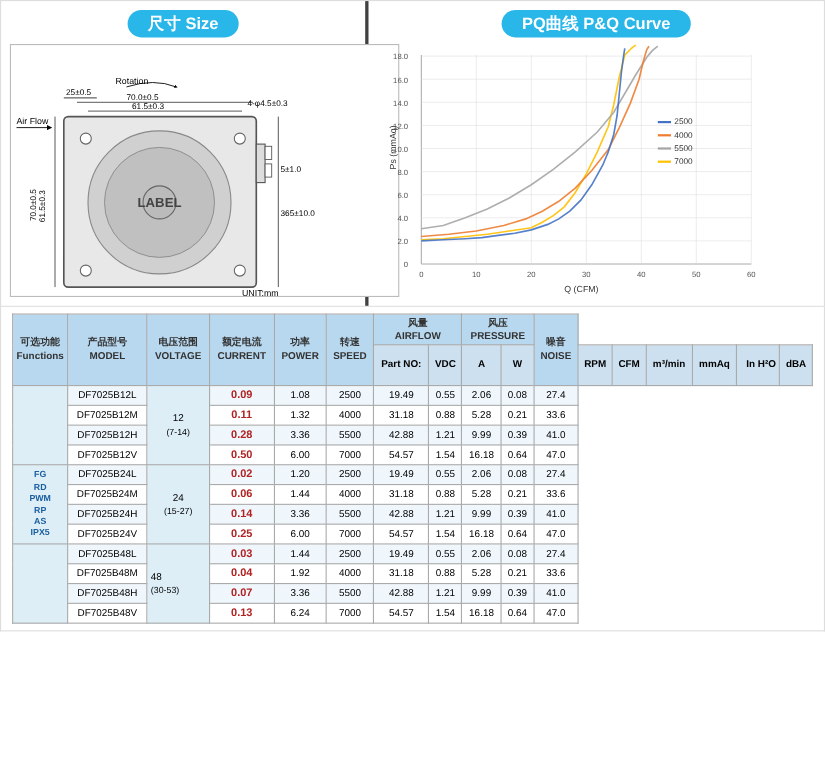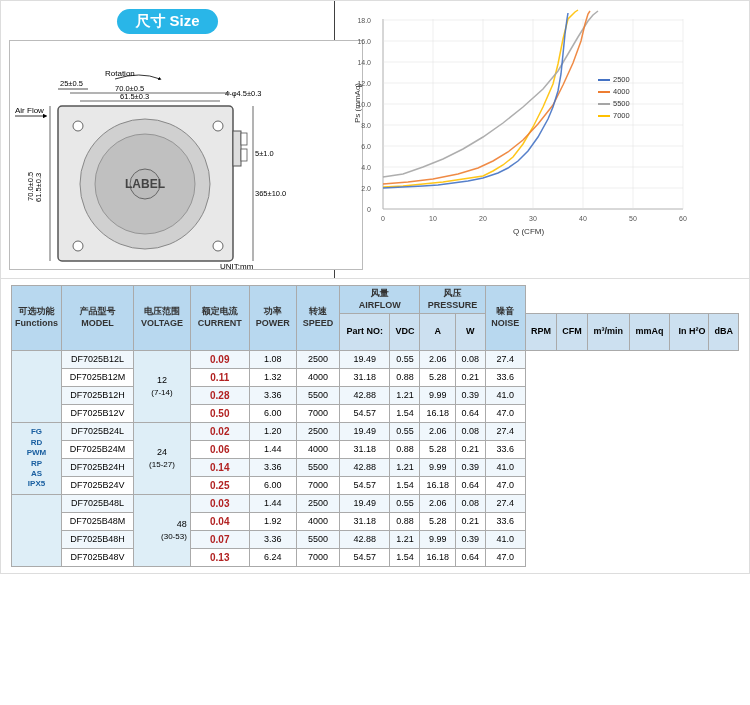--- a/index.html
+++ b/index.html
@@ -16,21 +16,21 @@
     table.param-table tr:nth-child(even) { background: #f7fbff; }
     table.param-table tr:nth-child(odd) { background: #fff; }
   </style>
 </head>
 <body>
 
 <div class="page">
 
   <div style="display:flex; width:100%; border:1px solid #ddd; background:#fff;">
 
-    <div style="width:334px; padding:8px; border-right:1px solid #404040;">
+    <div style="width:334px; padding:8px; border-right:3px solid #404040;">
       <div class="section-title">
         <span class="title-box">尺寸 Size</span>
       </div>
 
       <div style="position:relative; width:354px; height:230px; border:1px solid #bbb; background:#fff; overflow:hidden;">
         <svg width="354" height="230" viewBox="0 0 354 230">
 
           <text x="5" y="72" font-size="8" fill="#000">Air Flow</text>
           <line x1="5" y1="75" x2="35" y2="75" stroke="#000" stroke-width="0.8" marker-end="url(#arrow)"></line>
 
@@ -82,20 +82,23 @@
             </marker>
             <marker id="arrowsm" markerWidth="4" markerHeight="4" refX="2" refY="2" orient="auto">
               <path d="M0,0 L0,4 L4,2 z" fill="#000"></path>
             </marker>
           </defs>
         </svg>
       </div>
     </div>
 
     <div style="flex:1; padding:8px;">
+      <div class="section-title">
+        <span class="title-box">PQ曲线 P&amp;Q Curve</span>
+      </div>
       <div style="position:relative; width:100%; height:230px;">
         <svg width="360" height="230" viewBox="0 0 360 230">
 
           <text x="8" y="115" font-size="8" fill="#333" transform="rotate(-90,12,110)">Ps (mmAq)</text>
 
           <text x="170" y="225" font-size="8" fill="#333">Q (CFM)</text>
 
           <line x1="40" y1="10" x2="40" y2="200" stroke="#999" stroke-width="0.8"></line>
 
           <line x1="40" y1="200" x2="340" y2="200" stroke="#999" stroke-width="0.8"></line>
@@ -287,21 +290,21 @@
             <td style="border: 1px solid rgb(170, 170, 170); padding: 2px 3px; text-align: center; font-size: 9px;">7000</td>
             <td style="border: 1px solid rgb(170, 170, 170); padding: 2px 3px; text-align: center; font-size: 9px;">54.57</td>
             <td style="border: 1px solid rgb(170, 170, 170); padding: 2px 3px; text-align: center; font-size: 9px;">1.54</td>
             <td style="border: 1px solid rgb(170, 170, 170); padding: 2px 3px; text-align: center; font-size: 9px;">16.18</td>
             <td style="border: 1px solid rgb(170, 170, 170); padding: 2px 3px; text-align: center; font-size: 9px;">0.64</td>
             <td style="border: 1px solid rgb(170, 170, 170); padding: 2px 3px; text-align: center; font-size: 9px;">47.0</td>
           </tr>
           <tr style="background: rgb(240, 247, 252);">
             <td rowspan="4" style="background: rgb(222, 238, 247); border: 1px solid rgb(170, 170, 170); text-align: center; vertical-align: middle; font-size: 9px; font-weight: bold; color: rgb(26, 95, 160);"></td>
             <td style="border: 1px solid rgb(170, 170, 170); padding: 2px 3px; text-align: center; font-size: 9px;">DF7025B48L</td>
-            <td rowspan="4" style="background: rgb(222, 238, 247); border: 1px solid rgb(170, 170, 170); text-align: right; vertical-align: middle; font-size: 9px;">48<br><span style="font-size:8px">(30-53)</span></td>
+            <td rowspan="4" style="background: rgb(222, 238, 247); border: 1px solid rgb(170, 170, 170); text-align: left; vertical-align: middle; font-size: 9px;">48<br><span style="font-size:8px">(30-53)</span></td>
             <td style="border: 1px solid rgb(170, 170, 170); padding: 2px 3px; text-align: center; font-size: 10px; font-weight: bold; color: rgb(178, 34, 34);">0.03</td>
             <td style="border: 1px solid rgb(170, 170, 170); padding: 2px 3px; text-align: center; font-size: 9px;">1.44</td>
             <td style="border: 1px solid rgb(170, 170, 170); padding: 2px 3px; text-align: center; font-size: 9px;">2500</td>
             <td style="border: 1px solid rgb(170, 170, 170); padding: 2px 3px; text-align: center; font-size: 9px;">19.49</td>
             <td style="border: 1px solid rgb(170, 170, 170); padding: 2px 3px; text-align: center; font-size: 9px;">0.55</td>
             <td style="border: 1px solid rgb(170, 170, 170); padding: 2px 3px; text-align: center; font-size: 9px;">2.06</td>
             <td style="border: 1px solid rgb(170, 170, 170); padding: 2px 3px; text-align: center; font-size: 9px;">0.08</td>
             <td style="border: 1px solid rgb(170, 170, 170); padding: 2px 3px; text-align: center; font-size: 9px;">27.4</td>
           </tr>
           <tr style="background: rgb(255, 255, 255);">

